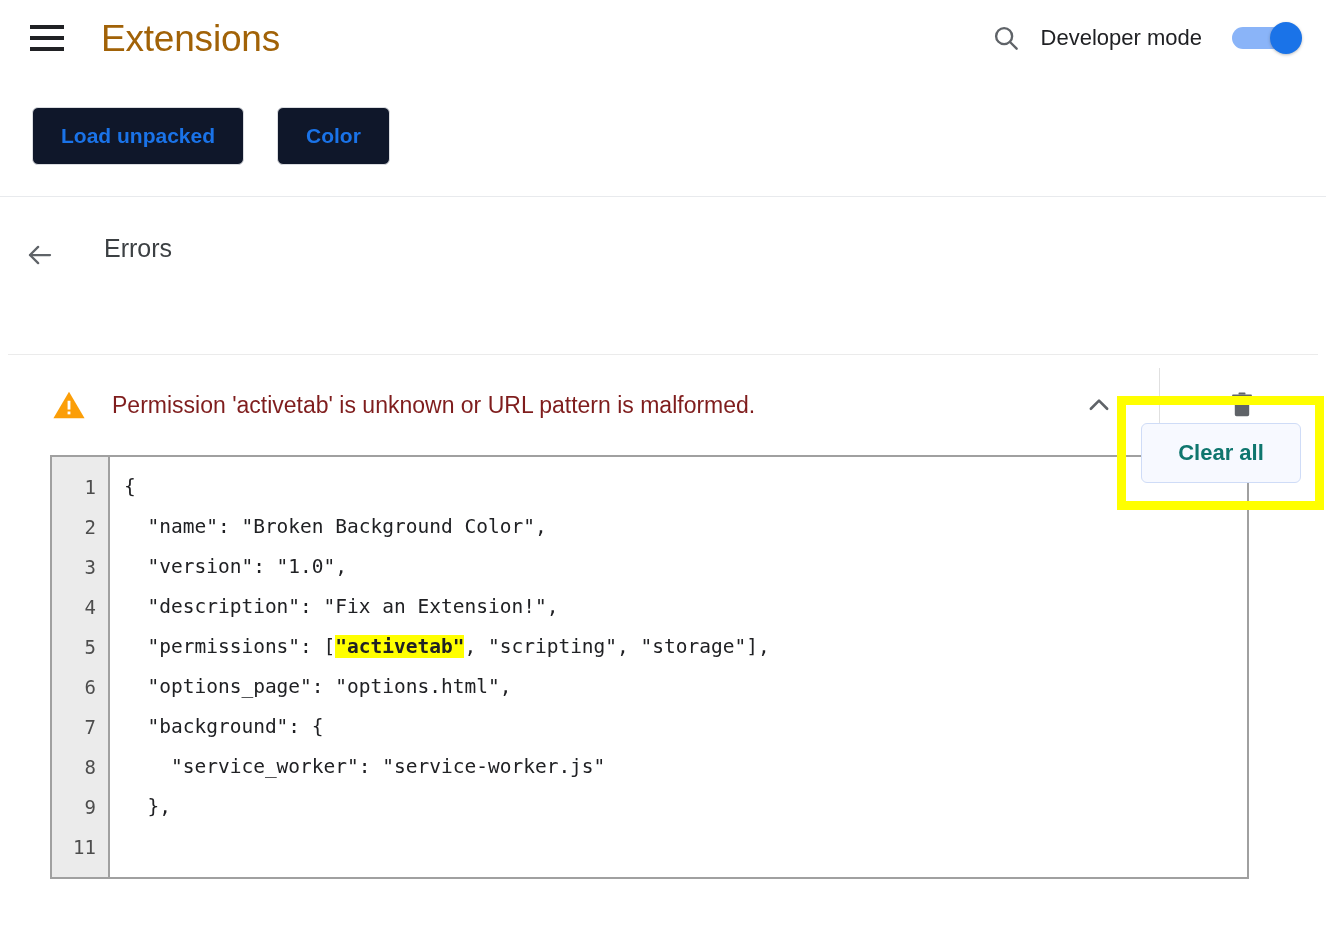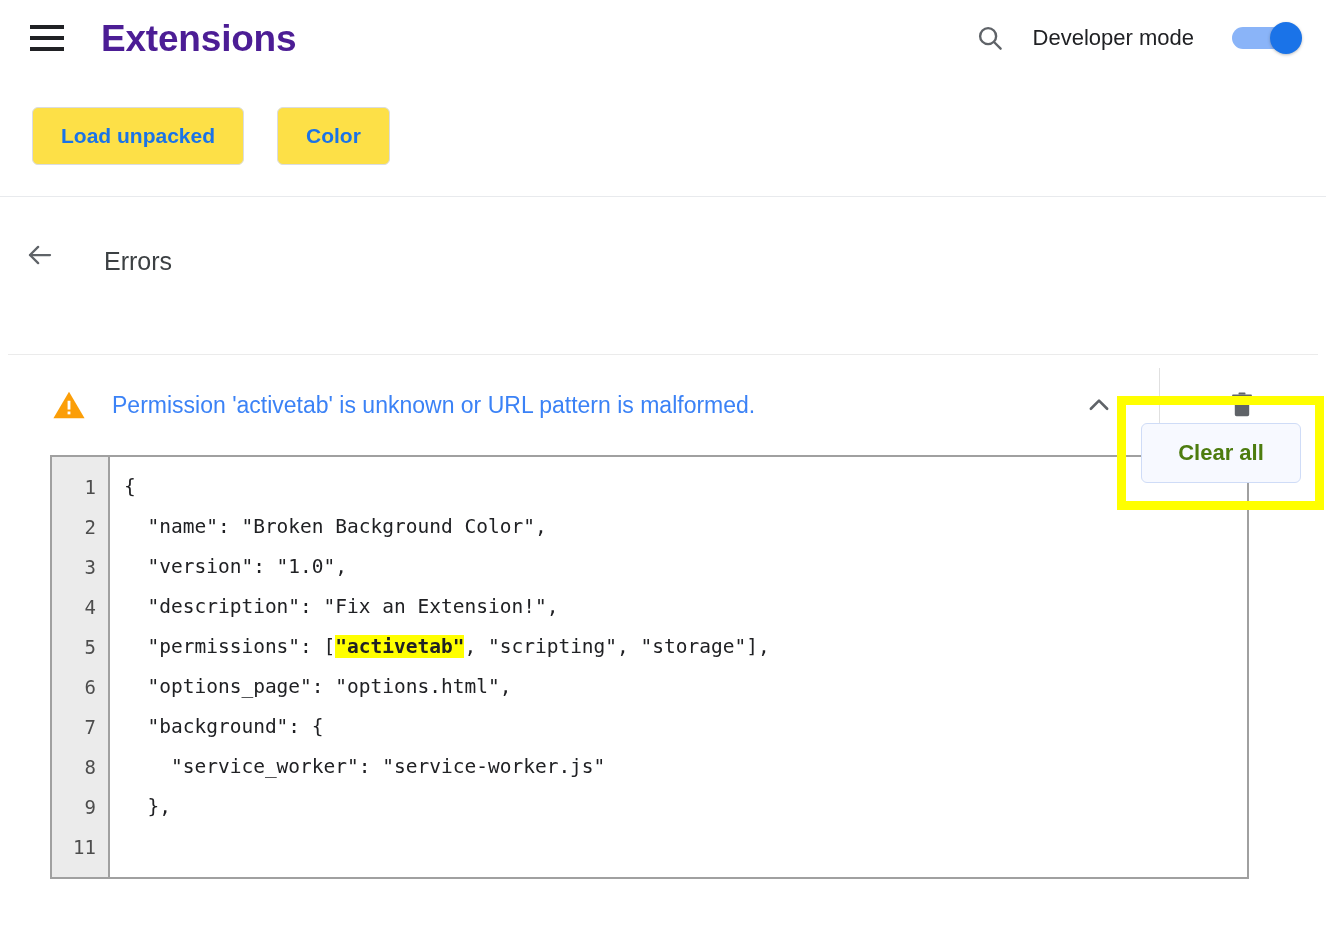--- a/index.html
+++ b/index.html
@@ -31,30 +31,30 @@
   .hamburger span {
     display: block;
     height: 4px;
     width: 100%;
     background: #202124;
     border-radius: 0;
   }
   .app-title {
     margin-left: 37px;
     font-size: 37px;
-    font-weight: 700;
-    color: #4c1d95;
+    font-weight: 400;
+    color: #a16207;
     letter-spacing: -0.2px;
     line-height: 1;
   }
   .topbar-right {
     margin-left: auto;
     display: flex;
     align-items: center;
-    gap: 8px;
+    gap: 0;
   }
   .search-icon-btn {
     width: 44px;
     height: 44px;
     display: flex;
     align-items: center;
     justify-content: center;
     cursor: pointer;
     border-radius: 50%;
   }
@@ -99,21 +99,21 @@
     display: flex;
     align-items: center;
     padding: 0 32px;
     gap: 33px;
   }
   .pill-btn {
     height: 58px;
     padding: 0 28px;
     border: 1px solid #dadce0;
     border-radius: 6px;
-    background: #fde047;
+    background: #0f172a;
     color: #1a73e8;
     font-size: 21px;
     font-weight: 700;
     font-family: "Liberation Sans", sans-serif;
     cursor: pointer;
     display: flex;
     align-items: center;
     justify-content: center;
     white-space: nowrap;
   }
@@ -145,21 +145,21 @@
     align-items: center;
     justify-content: center;
     cursor: pointer;
     border-radius: 50%;
     flex: 0 0 auto;
   }
   .errors-title {
     font-size: 25px;
     color: #3c4043;
     margin-left: 42px;
-    margin-top: 16px;
+    margin-top: 3px;
     line-height: 1;
   }
   .highlight-box {
     position: absolute;
     left: 1117px;
     top: 199px;
     width: 207px;
     height: 114px;
     border: 9px solid #ffff00;
     background: transparent;
@@ -168,21 +168,21 @@
   }
   .clear-all-btn {
     position: absolute;
     left: 1141px;
     top: 226px;
     width: 160px;
     height: 60px;
     background: #f7f9ff;
     border: 1px solid #cfdcf7;
     border-radius: 6px;
-    color: #4d7c0f;
+    color: #0f766e;
     font-size: 22px;
     font-weight: 700;
     font-family: "Liberation Sans", sans-serif;
     cursor: pointer;
     display: flex;
     align-items: center;
     justify-content: center;
     z-index: 6;
   }
 
@@ -196,21 +196,21 @@
     position: relative;
   }
   .warn-icon {
     width: 34px;
     height: 34px;
     flex: 0 0 auto;
     display: block;
   }
   .error-text {
     font-size: 23px;
-    color: #3b82f6;
+    color: #7f1d1d;
     margin-left: 26px;
     flex: 1 1 auto;
     white-space: nowrap;
   }
   .chevron-btn {
     width: 52px;
     height: 52px;
     display: flex;
     align-items: center;
     justify-content: center;

